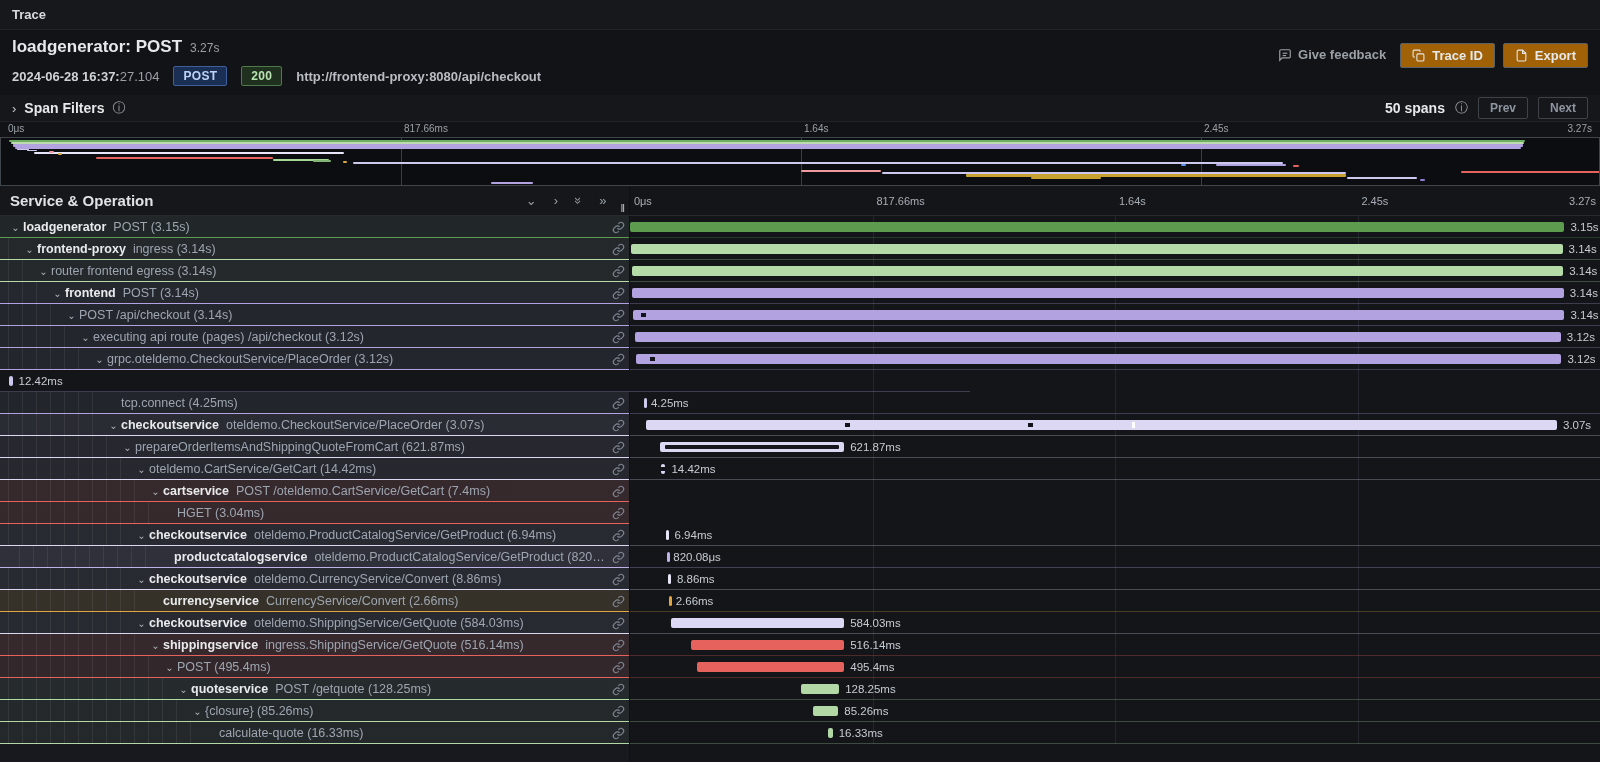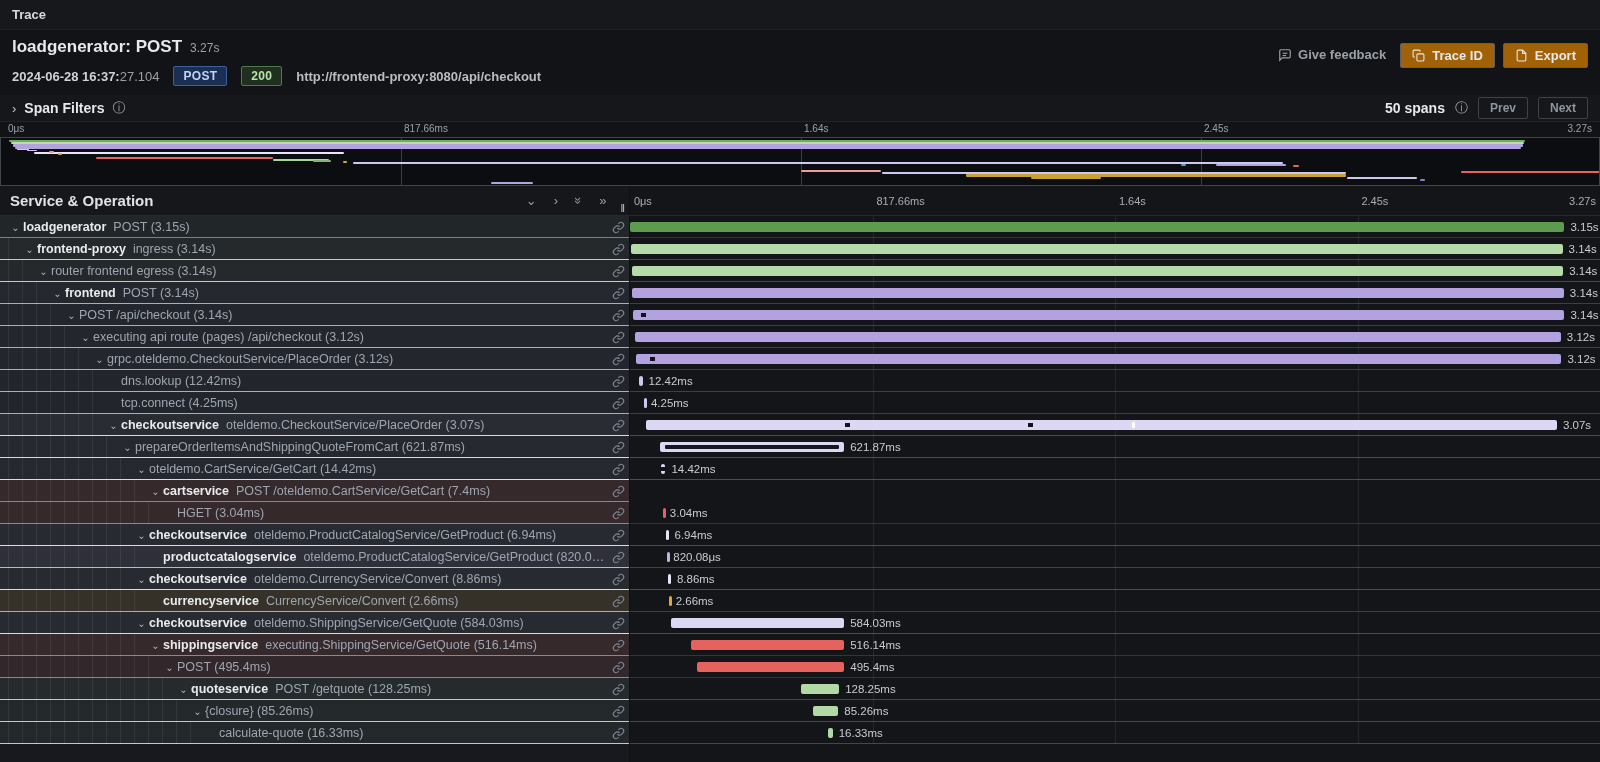--- a/index.html
+++ b/index.html
@@ -349,38 +349,20 @@
         </div>
         <div class="cell-r">
           <div class="rule" style="background: rgb(178, 163, 224);"></div>
           <div class="bar" style="left: 0.611621%; width: 95.4128%; background: rgb(178, 163, 224);">
             <div class="evt" style="left: calc(1.76282% - 2px); top: 3px; width: 5px; height: 4px; background: rgb(17, 19, 24);"></div>
           </div>
           <span class="durlab" style="left: calc(96.0245% + 6px);">3.12s</span>
         </div>
       </div>
       <div class="row">
-        <div class="cell-l" style="background: linear-gradient(rgba(178, 163, 224, 0.03), rgba(178, 163, 224, 0.03)), rgb(30, 33, 38); box-shadow: rgb(178, 163, 224) 0px -1px 0px inset; padding-left: 8px;">
-          <span class="guide"></span>
-          <span class="guide"></span>
-          <span class="guide"></span>
-          <span class="guide"></span>
-          <span class="guide"></span>
-          <span class="guide"></span>
-          <span class="guide"></span>
-          <span class="rchev"></span>
-          <span class="op">dns.lookup (12.42ms)</span>
-          <span class="lspace"></span>
-          <span class="linkic">
-            <svg width="13" height="13" viewBox="0 0 24 24" fill="none" stroke="currentColor" stroke-width="2.2">
-              <path d="M10 13a5 5 0 0 0 7.5.5l3-3a5 5 0 0 0-7-7l-1.7 1.7"></path>
-              <path d="M14 11a5 5 0 0 0-7.5-.5l-3 3a5 5 0 0 0 7 7l1.7-1.7"></path>
-            </svg>
-          </span>
-        </div>
         <div class="cell-r">
           <div class="rule" style="background: rgb(178, 163, 224);"></div>
           <div class="bar" style="left: 0.917431%; width: 0.379817%; background: rgb(207, 200, 238);"></div>
           <span class="durlab" style="left: calc(1.29725% + 6px);">12.42ms</span>
         </div>
       </div>
       <div class="row">
         <div class="cell-l" style="background: linear-gradient(rgba(178, 163, 224, 0.03), rgba(178, 163, 224, 0.03)), rgb(30, 33, 38); box-shadow: rgb(178, 163, 224) 0px -1px 0px inset; padding-left: 8px;">
           <span class="guide"></span>
           <span class="guide"></span>
@@ -530,25 +512,20 @@
           <span class="rchev"></span>
           <span class="op">HGET (3.04ms)</span>
           <span class="lspace"></span>
           <span class="linkic">
             <svg width="13" height="13" viewBox="0 0 24 24" fill="none" stroke="currentColor" stroke-width="2.2">
               <path d="M10 13a5 5 0 0 0 7.5.5l3-3a5 5 0 0 0-7-7l-1.7 1.7"></path>
               <path d="M14 11a5 5 0 0 0-7.5-.5l-3 3a5 5 0 0 0 7 7l1.7-1.7"></path>
             </svg>
           </span>
         </div>
-        <div class="cell-r">
-          <div class="rule" style="background: rgb(229, 99, 92);"></div>
-          <div class="bar" style="left: 3.3945%; width: 0.0929663%; background: rgb(229, 99, 92);"></div>
-          <span class="durlab" style="left: calc(3.48746% + 6px);">3.04ms</span>
-        </div>
       </div>
       <div class="row">
         <div class="cell-l" style="background: linear-gradient(rgba(220, 215, 242, 0.05), rgba(220, 215, 242, 0.05)), rgb(30, 33, 38); box-shadow: rgb(220, 215, 242) 0px -1px 0px inset; padding-left: 8px;">
           <span class="guide"></span>
           <span class="guide"></span>
           <span class="guide"></span>
           <span class="guide"></span>
           <span class="guide"></span>
           <span class="guide"></span>
           <span class="guide"></span>
@@ -565,21 +542,21 @@
             </svg>
           </span>
         </div>
         <div class="cell-r">
           <div class="rule" style="background: rgb(220, 215, 242);"></div>
           <div class="bar" style="left: 3.76147%; width: 0.212232%; background: rgb(232, 229, 247);"></div>
           <span class="durlab" style="left: calc(3.9737% + 6px);">6.94ms</span>
         </div>
       </div>
       <div class="row">
-        <div class="cell-l" style="background: linear-gradient(rgba(190, 178, 232, 0.1), rgba(190, 178, 232, 0.1)), rgb(30, 33, 38); box-shadow: rgb(190, 178, 232) 0px -1px 0px inset; padding-left: 8px;">
+        <div class="cell-l" style="background: linear-gradient(rgba(190, 178, 232, 0.1), rgba(190, 178, 232, 0.1)), rgb(30, 33, 38); box-shadow: rgb(190, 178, 232) 0px -1px 0px inset; padding-left: 19px;">
           <span class="guide"></span>
           <span class="guide"></span>
           <span class="guide"></span>
           <span class="guide"></span>
           <span class="guide"></span>
           <span class="guide"></span>
           <span class="guide"></span>
           <span class="guide"></span>
           <span class="guide"></span>
           <span class="guide"></span>
@@ -692,21 +669,21 @@
           <span class="guide"></span>
           <span class="guide"></span>
           <span class="guide"></span>
           <span class="guide"></span>
           <span class="guide"></span>
           <span class="guide"></span>
           <span class="guide"></span>
           <span class="guide"></span>
           <span class="rchev">⌄</span>
           <span class="svc">shippingservice</span>
-          <span class="op">executing.ShippingService/GetQuote (516.14ms)</span>
+          <span class="op">ingress.ShippingService/GetQuote (516.14ms)</span>
           <span class="lspace"></span>
           <span class="linkic">
             <svg width="13" height="13" viewBox="0 0 24 24" fill="none" stroke="currentColor" stroke-width="2.2">
               <path d="M10 13a5 5 0 0 0 7.5.5l3-3a5 5 0 0 0-7-7l-1.7 1.7"></path>
               <path d="M14 11a5 5 0 0 0-7.5-.5l-3 3a5 5 0 0 0 7 7l1.7-1.7"></path>
             </svg>
           </span>
         </div>
         <div class="cell-r">
           <div class="rule" style="background: rgb(229, 99, 92);"></div>

